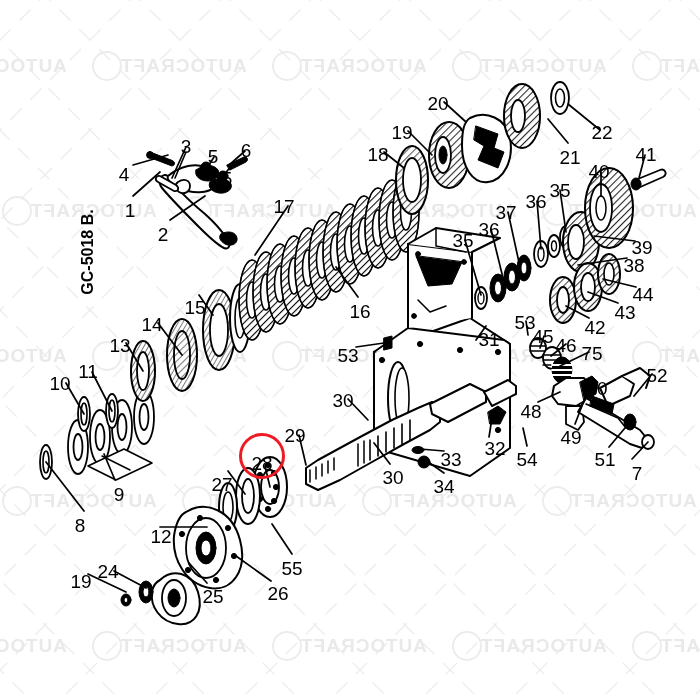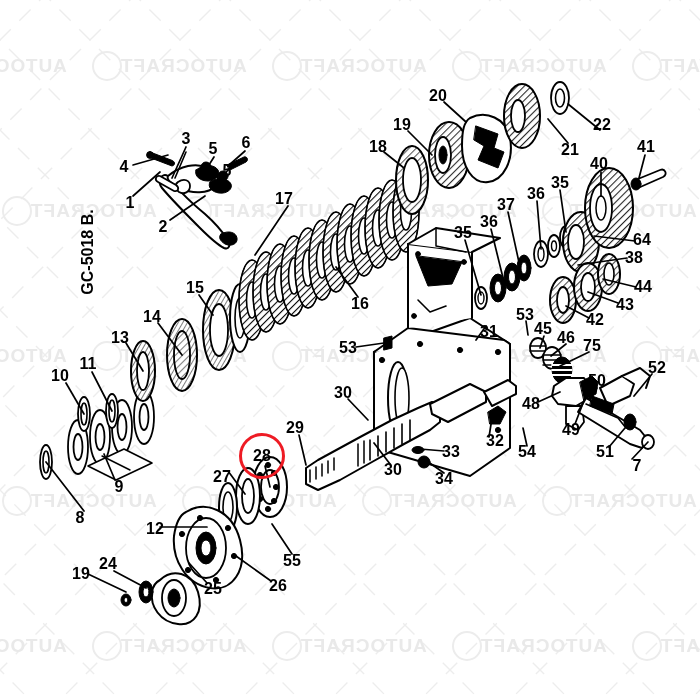--- a/index.html
+++ b/index.html
@@ -12,22 +12,22 @@
            letter-spacing:1px;transform:scaleX(-1);white-space:nowrap;
            font-family:"Liberation Sans",sans-serif;}
   .wm-ring{position:absolute;border:2px solid #ececec;border-radius:50%;
            width:26px;height:26px;}
 
   
   svg.draw{position:absolute;left:0;top:0;width:700px;height:700px;}
 
   
   .num{position:absolute;font-family:"Liberation Sans",sans-serif;
-       font-weight:bold;color:#000;font-size:16px;line-height:1;
-       transform:translate(-50%,-50%);white-space:nowrap;}
+       font-weight:normal;color:#000;font-size:19px;line-height:1;
+       transform:translate(-50%,-50%);white-space:nowrap;margin-top:7px;}
   .code{position:absolute;font-weight:bold;font-size:16px;color:#000;
         transform:rotate(-90deg) translate(-50%,-50%);transform-origin:0 0;
         white-space:nowrap;letter-spacing:0px;}
   .hl-ring{position:absolute;width:40px;height:40px;border:3px solid #ee1b24;
            border-radius:50%;transform:translate(-50%,-50%);}
 </style>
 </head>
 <body>
 
 <div id="stage">
@@ -570,24 +570,24 @@
       <div class="num" style="left: 186px; top: 139px;">3</div>
       <div class="num" style="left: 124px; top: 167px;">4</div>
       <div class="num" style="left: 213px; top: 149px;">5</div>
       <div class="num" style="left: 227px; top: 171px;">5</div>
       <div class="num" style="left: 246px; top: 143px;">6</div>
       <div class="num" style="left: 637px; top: 466px;">7</div>
       <div class="num" style="left: 80px; top: 518px;">8</div>
       <div class="num" style="left: 119px; top: 487px;">9</div>
       <div class="num" style="left: 60px; top: 376px;">10</div>
       <div class="num" style="left: 88px; top: 364px;">11</div>
-      <div class="num" style="left: 155px; top: 529px; text-align: right;">12</div>
+      <div class="num" style="left: 161px; top: 529px; text-align: right;">12</div>
       <div class="num" style="left: 120px; top: 338px;">13</div>
       <div class="num" style="left: 152px; top: 317px;">14</div>
-      <div class="num" style="left: 195px; top: 288px;">15</div>
+      <div class="num" style="left: 195px; top: 300px;">15</div>
       <div class="num" style="left: 360px; top: 304px;">16</div>
       <div class="num" style="left: 284px; top: 199px;">17</div>
       <div class="num" style="left: 378px; top: 147px;">18</div>
       <div class="num" style="left: 402px; top: 125px;">19</div>
       <div class="num" style="left: 438px; top: 96px;">20</div>
       <div class="num" style="left: 570px; top: 150px;">21</div>
       <div class="num" style="left: 602px; top: 125px;">22</div>
       <div class="num" style="left: 81px; top: 574px;">19</div>
       <div class="num" style="left: 108px; top: 564px;">24</div>
       <div class="num" style="left: 213px; top: 589px;">25</div>
@@ -600,21 +600,21 @@
       <div class="num" style="left: 489px; top: 332px;">31</div>
       <div class="num" style="left: 495px; top: 441px;">32</div>
       <div class="num" style="left: 451px; top: 452px;">33</div>
       <div class="num" style="left: 444px; top: 479px;">34</div>
       <div class="num" style="left: 463px; top: 233px;">35</div>
       <div class="num" style="left: 560px; top: 183px;">35</div>
       <div class="num" style="left: 489px; top: 222px;">36</div>
       <div class="num" style="left: 536px; top: 194px;">36</div>
       <div class="num" style="left: 506px; top: 205px; text-align: right;">37</div>
       <div class="num" style="left: 634px; top: 258px;">38</div>
-      <div class="num" style="left: 642px; top: 240px;">64</div>
+      <div class="num" style="left: 642px; top: 240px;">39</div>
       <div class="num" style="left: 599px; top: 164px;">40</div>
       <div class="num" style="left: 646px; top: 147px;">41</div>
       <div class="num" style="left: 595px; top: 320px; text-align: right;">42</div>
       <div class="num" style="left: 625px; top: 305px;">43</div>
       <div class="num" style="left: 643px; top: 287px;">44</div>
       <div class="num" style="left: 543px; top: 329px;">45</div>
       <div class="num" style="left: 566px; top: 338px;">46</div>
       <div class="num" style="left: 592px; top: 346px;">75</div>
       <div class="num" style="left: 531px; top: 404px;">48</div>
       <div class="num" style="left: 571px; top: 430px;">49</div>

